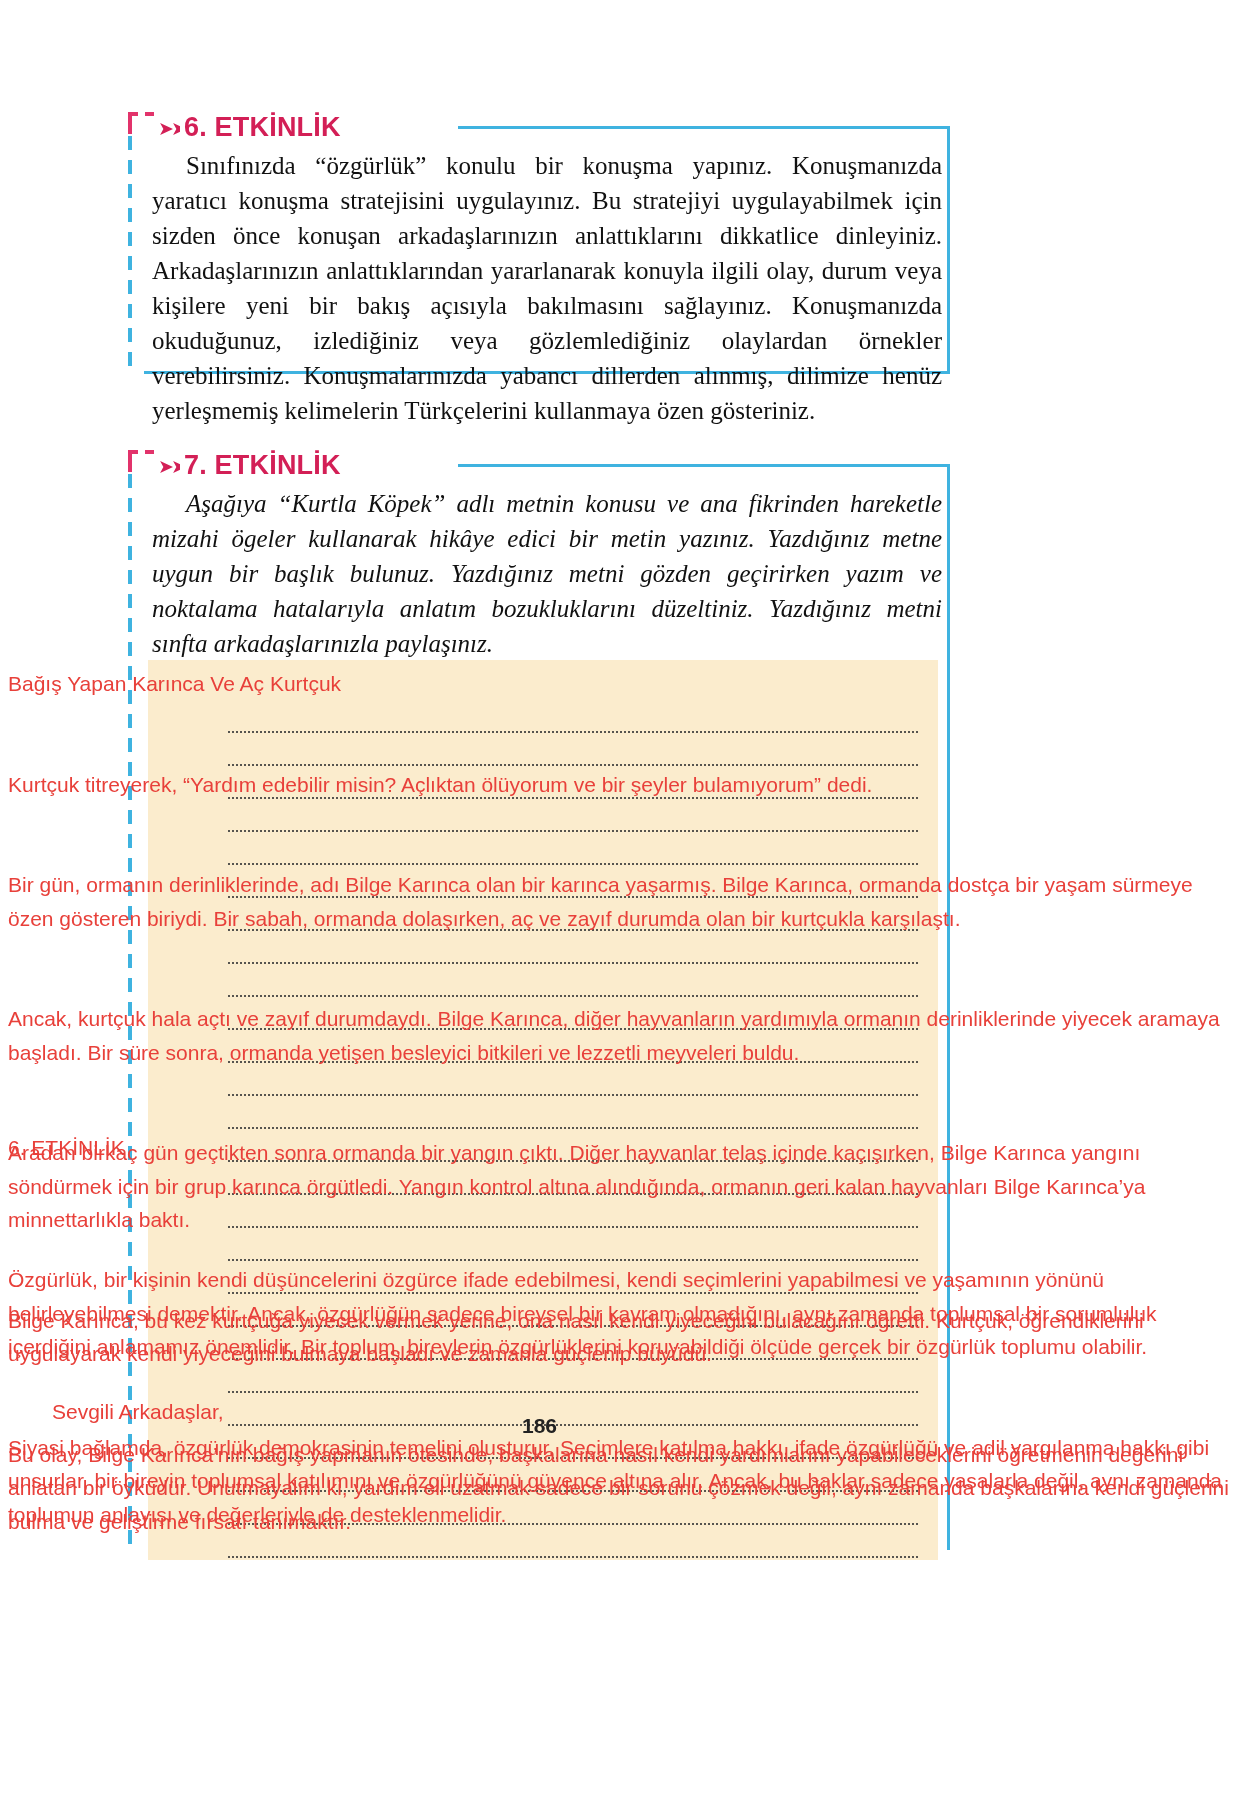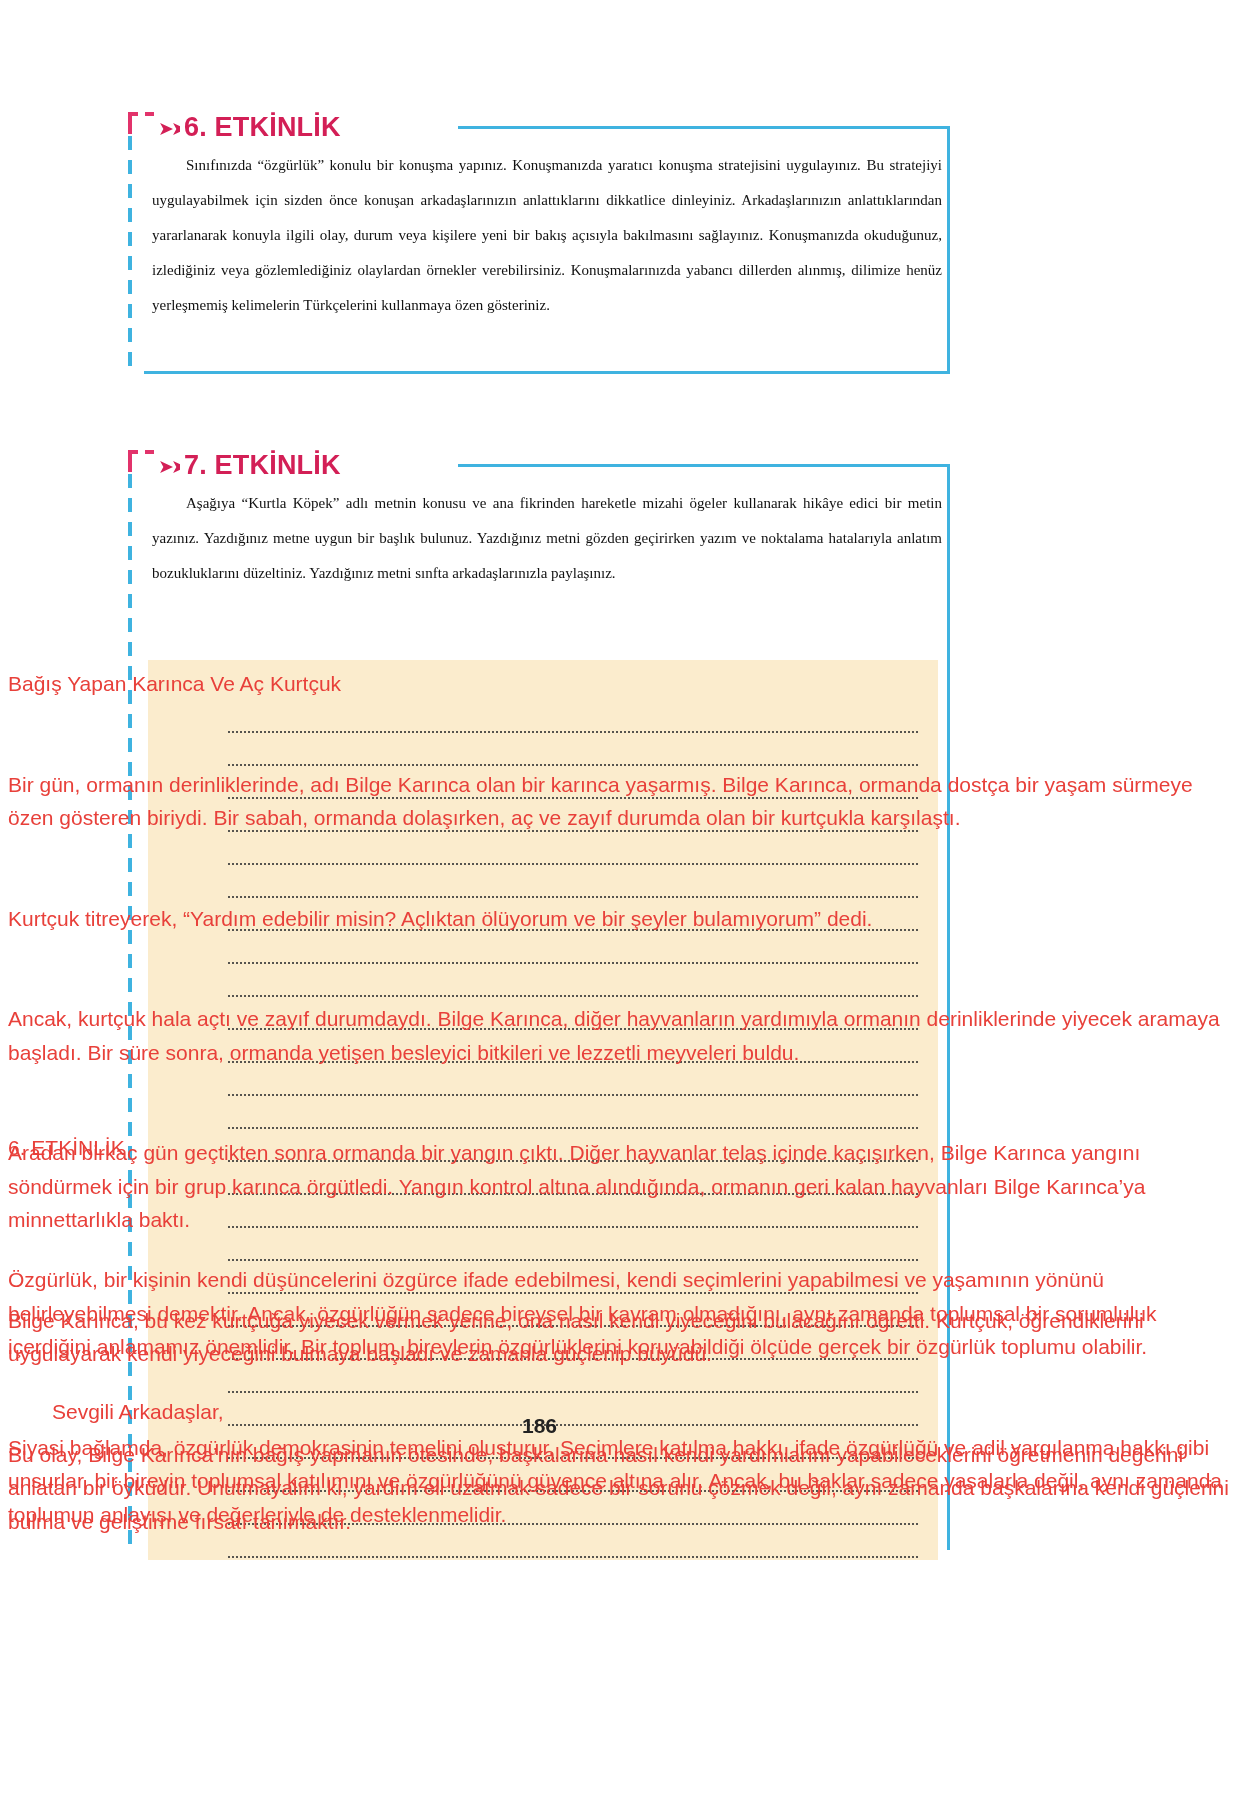--- a/index.html
+++ b/index.html
@@ -45,21 +45,21 @@
     white-space:nowrap;
   }
   .act-arrows {
     position:absolute; top:5px; left:30px; color:#d31f56;
     font-size:19px; letter-spacing:-3px; background:#fff;
   }
 
   .act-body {
     position:absolute;
     font-family:"Liberation Serif", serif;
-    font-size:15px;
+    font-size:25px;
     line-height:35px;
     color:#111;
     text-align:justify;
     text-justify:inter-word;
   }
   .act-body p { margin:0; text-indent:34px; }
 
   
   .overlay {
     position:absolute; left:0; top:0; width:1240px; height:1804px;padding-left:15px;
@@ -110,21 +110,21 @@
   </div>
 
   <div class="activity" style="left:128px; top:450px; width:822px; height:1100px;">
     <div class="act-corner-v"></div>
     <div class="act-corner-h"></div>
     <div class="act-left-dash" style="top:24px;"></div>
     <div class="act-top-rule" style="left:330px; right:0;"></div>
     <div class="act-right-rule"></div>
     <span class="act-arrows">➤➤</span>
     <div class="act-title">7. ETKİNLİK</div>
-    <div class="act-body" style="left:24px; top:36px; width:790px;">
+    <div class="act-body" style="left:24px; top:36px; width:790px;font-style:italic;">
       <p>Aşağıya “Kurtla Köpek” adlı metnin konusu ve ana fikrinden hareketle mizahi ögeler kullanarak hikâye edici bir metin yazınız. Yazdığınız metne uygun bir başlık bulunuz. Yazdığınız metni gözden geçirirken yazım ve noktalama hatalarıyla anlatım bozukluklarını düzeltiniz. Yazdığınız metni sınfta arkadaşlarınızla paylaşınız.</p>
     </div>
   </div>
 
   <div class="cream" style="left:148px; top:660px; width:790px; height:900px;"></div>
 
   <div class="ruled" style="left:228px; top:668px; width:690px;">
     <i style="margin-top:63px"></i>
       <i style="margin-top:31px"></i>
       <i style="margin-top:31px"></i>
@@ -153,22 +153,22 @@
       <i style="margin-top:31px"></i>
   </div>
 
   <div class="pagenum" style="left:522px; top:1414px;">186</div>
 </div>
 
 <div class="overlay">
 
   <div class="ans" style="left:8px; top:600px; width:1225px;">
     <span class="ttl">Bağış Yapan Karınca Ve Aç Kurtçuk</span>
+    <span style="display: block;">Kurtçuk titreyerek, “Yardım edebilir misin? Açlıktan ölüyorum ve bir şeyler bulamıyorum” dedi.</span>
     <span style="display: block;">Bir gün, ormanın derinliklerinde, adı Bilge Karınca olan bir karınca yaşarmış. Bilge Karınca, ormanda dostça bir yaşam sürmeye özen gösteren biriydi. Bir sabah, ormanda dolaşırken, aç ve zayıf durumda olan bir kurtçukla karşılaştı.</span>
-    <span style="display: block;">Kurtçuk titreyerek, “Yardım edebilir misin? Açlıktan ölüyorum ve bir şeyler bulamıyorum” dedi.</span>
     <span style="display: block;">Ancak, kurtçuk hala açtı ve zayıf durumdaydı. Bilge Karınca, diğer hayvanların yardımıyla ormanın derinliklerinde yiyecek aramaya başladı. Bir süre sonra, ormanda yetişen besleyici bitkileri ve lezzetli meyveleri buldu.</span>
     <span style="display: block;">Aradan birkaç gün geçtikten sonra ormanda bir yangın çıktı. Diğer hayvanlar telaş içinde kaçışırken, Bilge Karınca yangını söndürmek için bir grup karınca örgütledi. Yangın kontrol altına alındığında, ormanın geri kalan hayvanları Bilge Karınca’ya minnettarlıkla baktı.</span>
     <span style="display: block;">Bilge Karınca, bu kez kurtçuğa yiyecek vermek yerine, ona nasıl kendi yiyeceğini bulacağını öğretti. Kurtçuk, öğrendiklerini uygulayarak kendi yiyeceğini bulmaya başladı ve zamanla güçlenip büyüdü.</span>
     <span style="display: block;">Bu olay, Bilge Karınca’nın bağış yapmanın ötesinde, başkalarına nasıl kendi yardımlarını yapabileceklerini öğretmenin değerini anlatan bir öyküdür. Unutmayalım ki, yardım eli uzatmak sadece bir sorunu çözmek değil, aynı zamanda başkalarına kendi güçlerini bulma ve geliştirme fırsatı tanımaktır.</span>
   </div>
 
   <div class="ans" style="left:8px; top:1131px;">6. ETKİNLİK</div>
 
   <div class="ans" style="left:8px; top:1079px; width:1225px;">
     <span style="visibility:hidden">​

